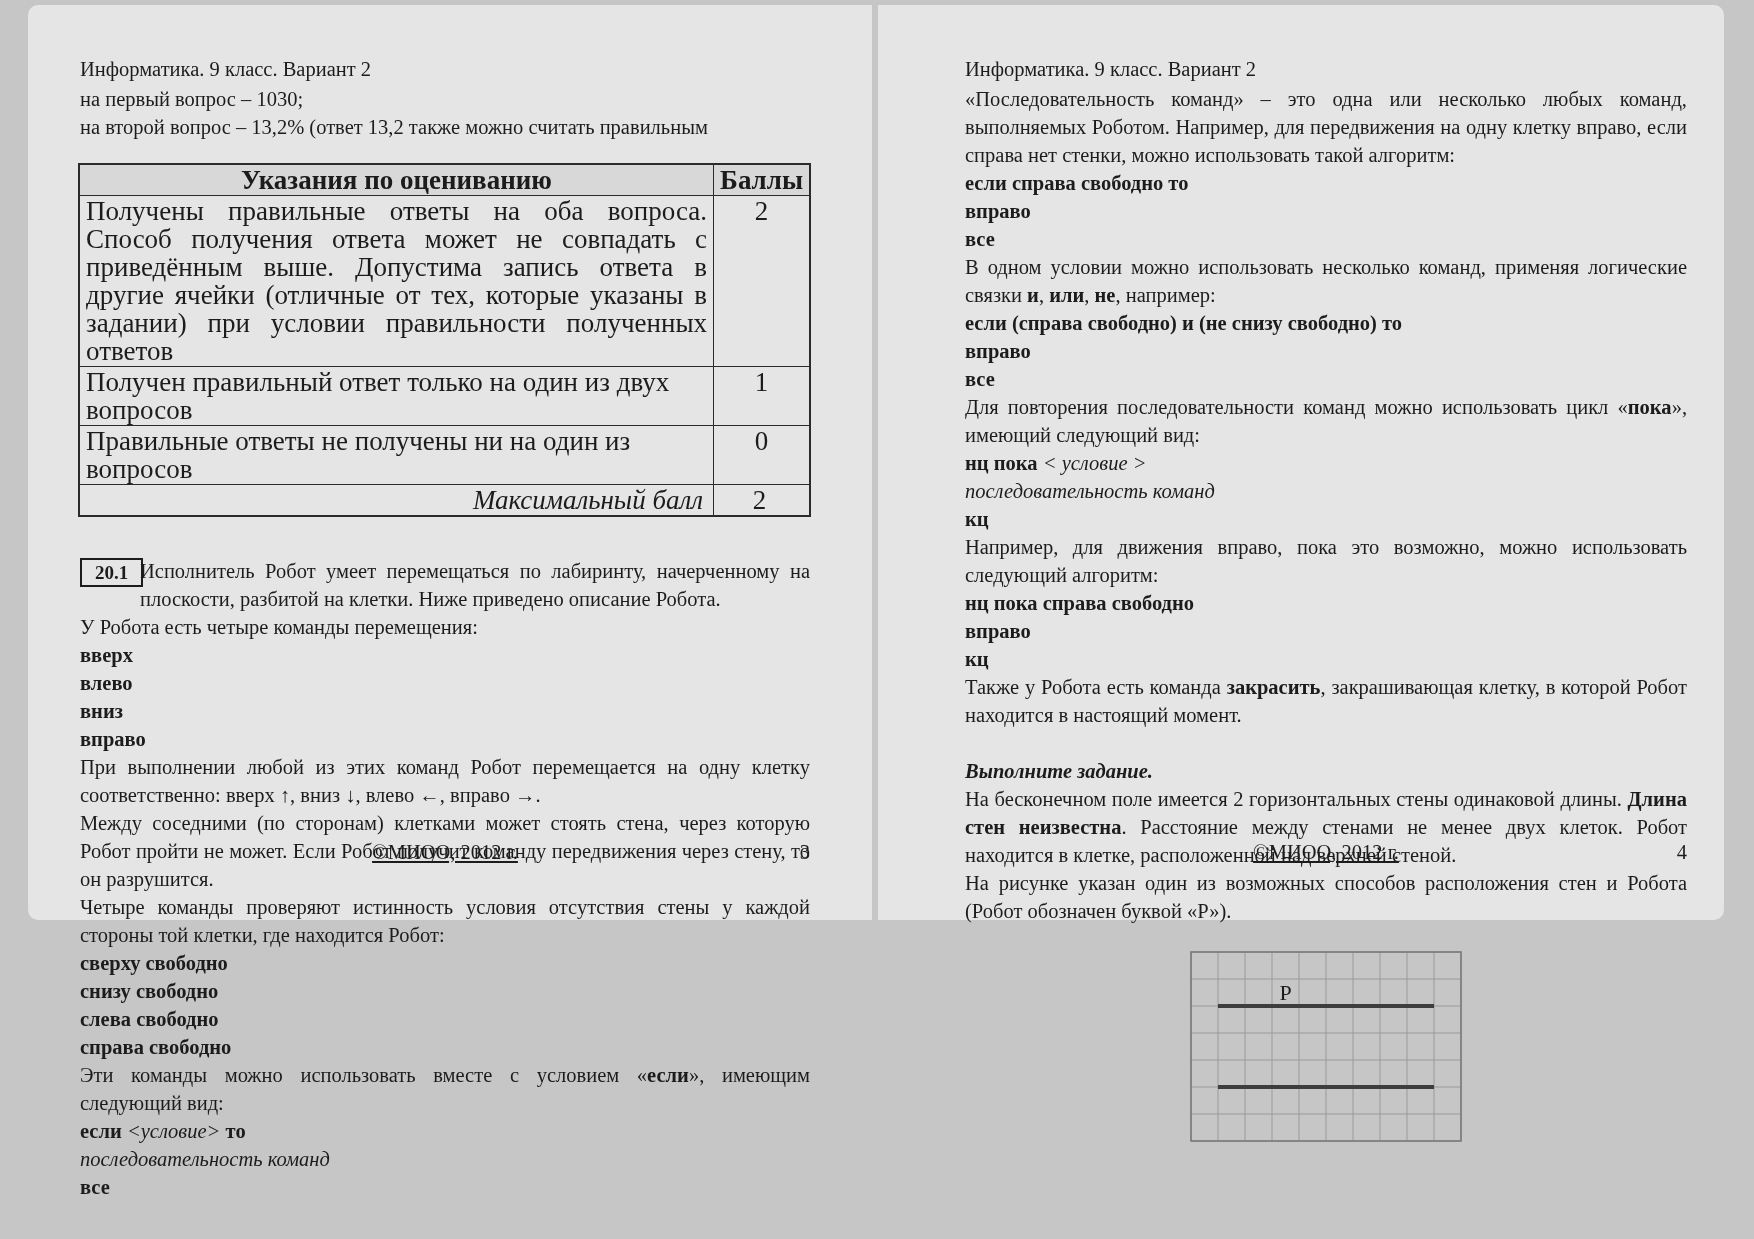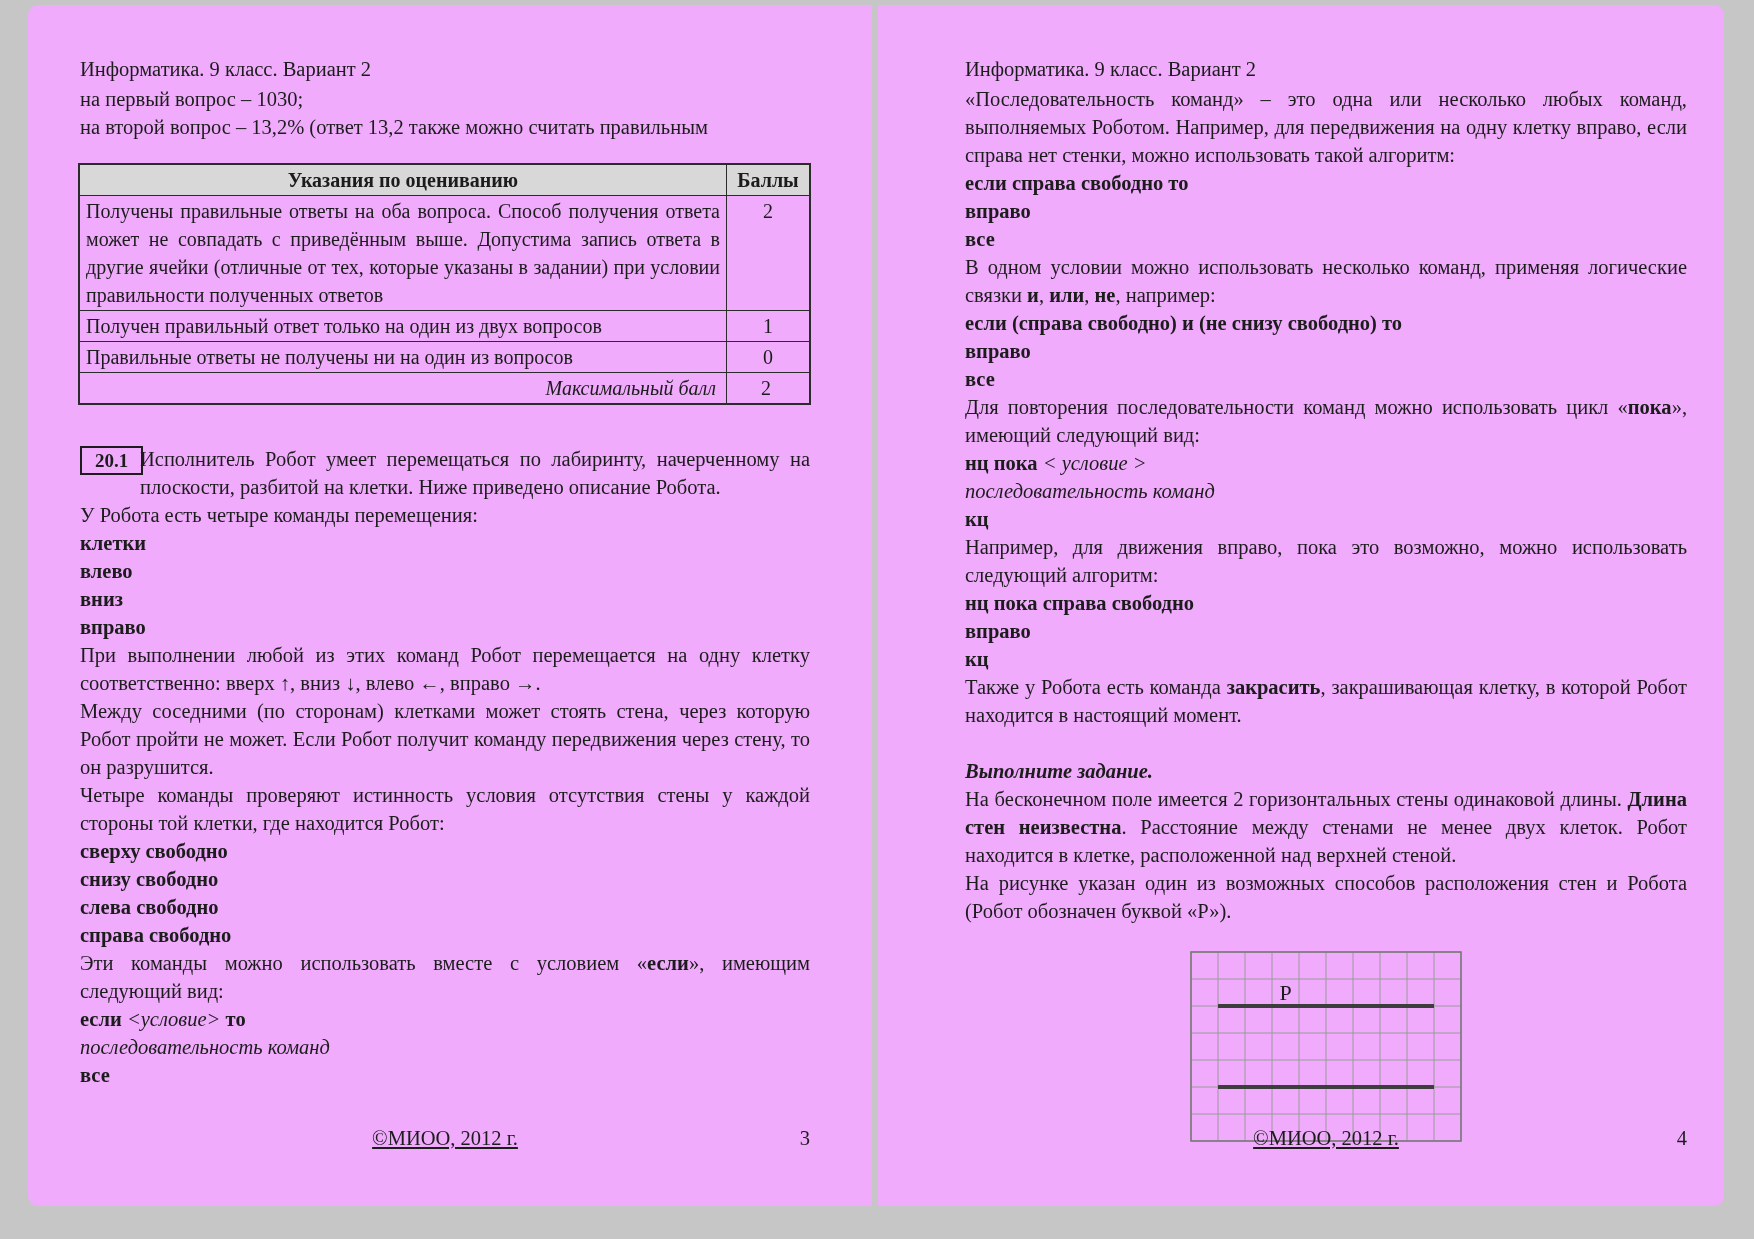--- a/index.html
+++ b/index.html
@@ -6,37 +6,37 @@
   body{
     width:1754px;height:1239px;
     background:#c6c6c6;
     font-family:"Liberation Serif","DejaVu Serif",serif;
     color:#1c1c1c;
     overflow:hidden;
     position:relative;
   }
   .sheet{position:absolute;top:5px;left:28px;display:flex;}
   .page{
-    background:#f0abfc;height:1201px;position:relative;box-sizing:border-box;
+    background:#e5e5e5;height:915px;position:relative;box-sizing:border-box;
     font-size:20.5px;line-height:28px;
   }
   .page-left{width:844px;border-radius:10px 0 0 10px;padding:50px 62px 0 52px;}
   .page-right{width:846px;border-radius:0 10px 10px 0;padding:50px 37px 0 87px;margin-left:6px;}
   .page-header{text-align:left;margin-bottom:2px;}
   .b{font-weight:bold;}
   .i{font-style:italic;}
   .bi{font-weight:bold;font-style:italic;}
   .blk{margin:0;}
   .al-justify{text-align:justify;}
   .al-left{text-align:left;}
   .gap{height:28px;}
   
   table.grading{
     border-collapse:collapse;width:733px;margin:22px 0 0 -2px;
-    font-size:20px;line-height:28px;
+    font-size:27px;line-height:28px;
   }
   table.grading td{border:1px solid #2b2b2b;padding:1px 6px;vertical-align:top;}
   table.grading{border:2px solid #2b2b2b;}
   table.grading tr.thead td{
     background:#d8d8d8;font-weight:bold;text-align:center;
   }
   td.score{width:66px;text-align:center;vertical-align:middle;}
   td.crit{text-align:justify;margin-left:20px;}
   tr.total td{font-style:italic;text-align:right;padding-right:10px;}
   tr.total td.score{font-style:normal;text-align:center;}
@@ -94,21 +94,21 @@
       </tr>
     </tbody>
       </table>
 
     <div class="task">
       <div class="task-first">
         <span class="badge-float"><span class="badge-box">20.1</span></span><span><span>Исполнитель Робот умеет перемещаться по лабиринту, начерченному на плоскости, разбитой на клетки. Ниже приведено описание Робота.</span></span>
       </div>
       <div>
           <div class="blk al-left"><span>У Робота есть четыре команды перемещения:</span></div>
-          <div class="blk al-left"><span class="b">клетки</span></div>
+          <div class="blk al-left"><span class="b">вверх</span></div>
           <div class="blk al-left"><span class="b">влево</span></div>
           <div class="blk al-left"><span class="b">вниз</span></div>
           <div class="blk al-left"><span class="b">вправо</span></div>
           <div class="blk al-justify"><span>При выполнении любой из этих команд Робот перемещается на одну клетку соответственно: вверх ↑, вниз ↓, влево ←, вправо →.</span></div>
           <div class="blk al-justify"><span>Между соседними (по сторонам) клетками может стоять стена, через которую Робот пройти не может. Если Робот получит команду передвижения через стену, то он разрушится.</span></div>
           <div class="blk al-justify"><span>Четыре команды проверяют истинность условия отсутствия стены у каждой стороны той клетки, где находится Робот:</span></div>
           <div class="blk al-left"><span class="b">сверху свободно</span></div>
           <div class="blk al-left"><span class="b">снизу свободно</span></div>
           <div class="blk al-left"><span class="b">слева свободно</span></div>
           <div class="blk al-left"><span class="b">справа свободно</span></div>

